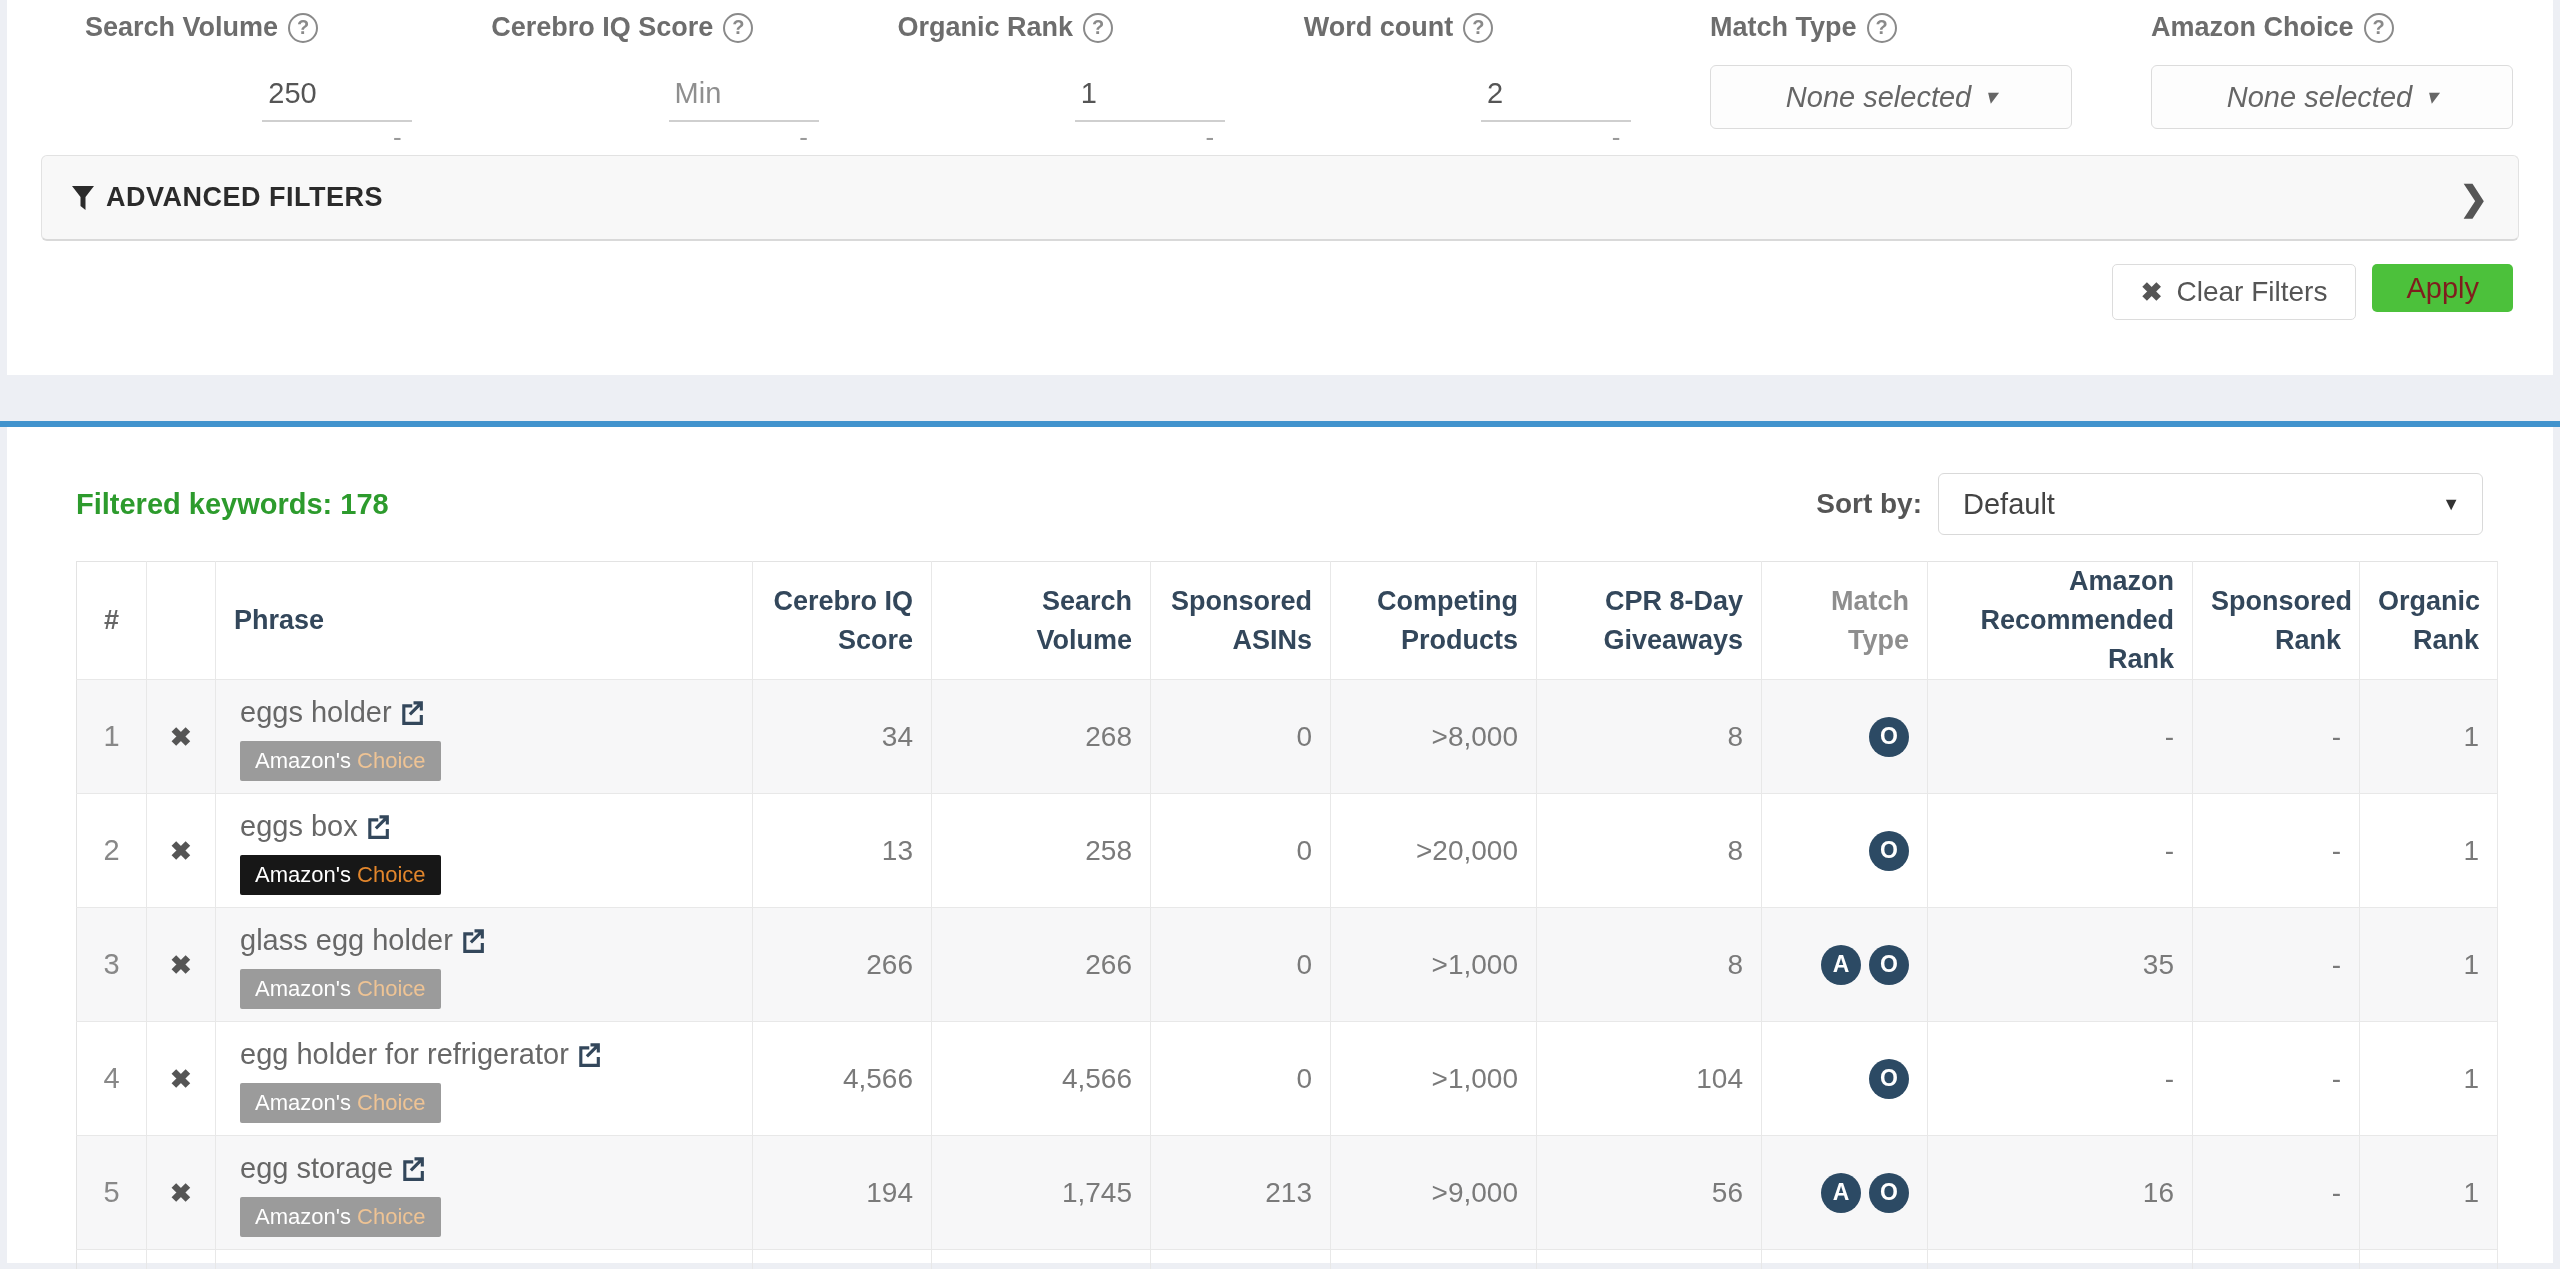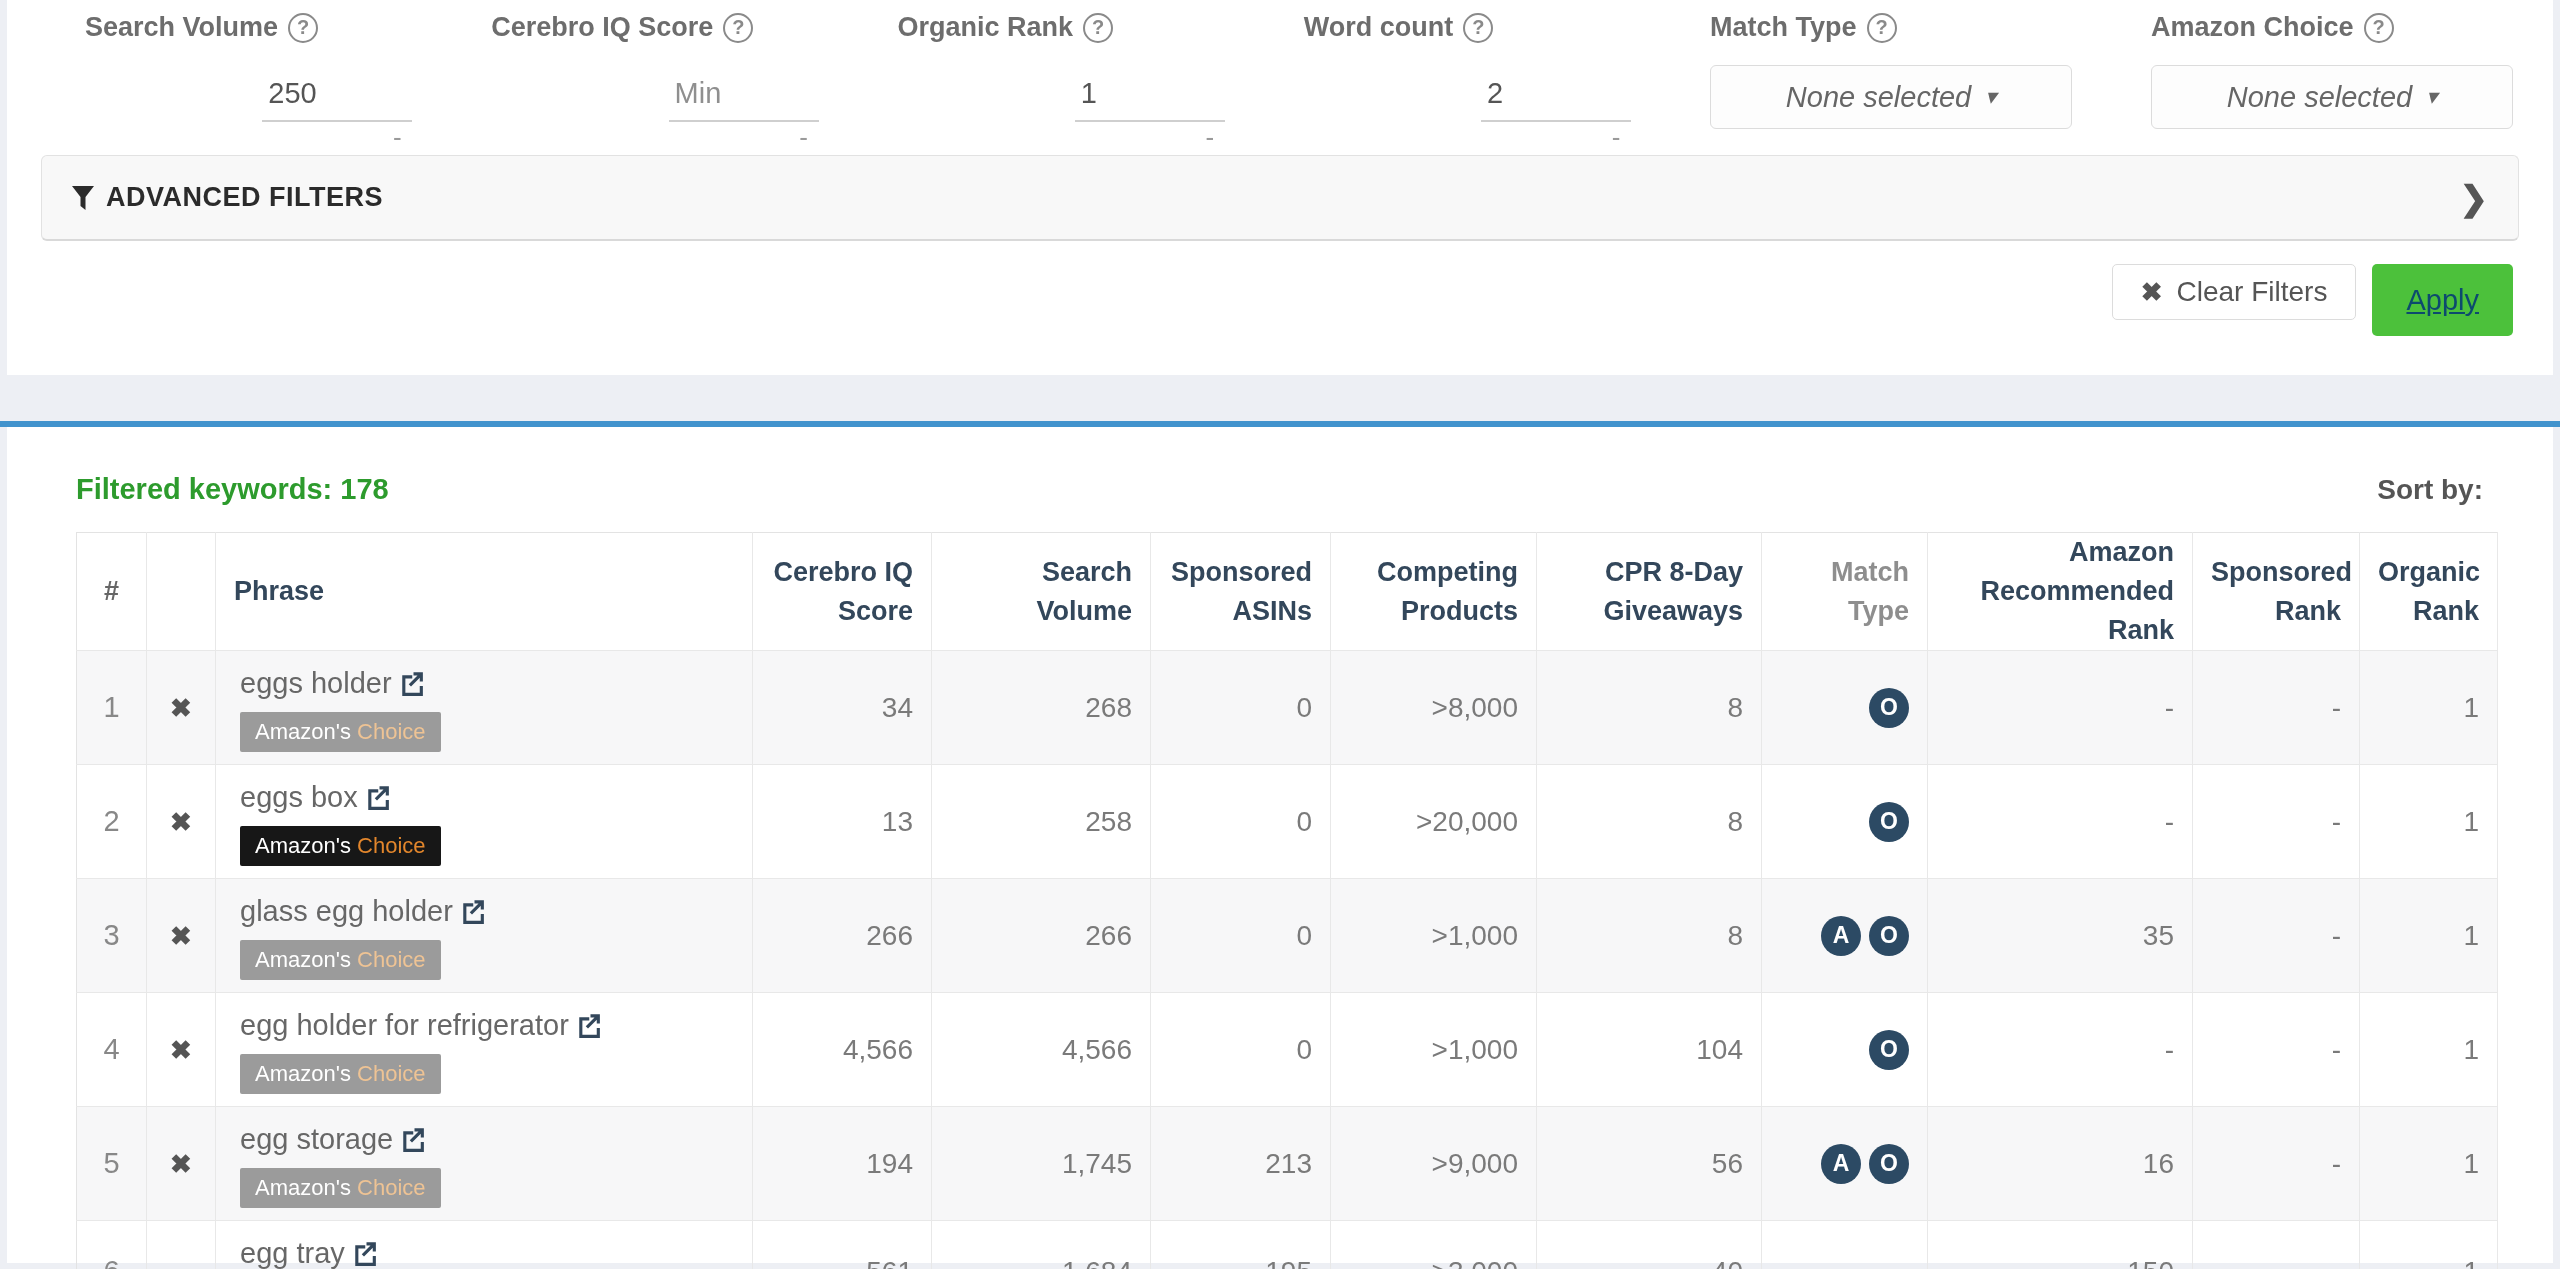--- a/index.html
+++ b/index.html
@@ -32,22 +32,22 @@
   .adv-label { font-size:27px; font-weight:bold; color:#2b2b2b; letter-spacing:.5px;
                display:flex; align-items:center; gap:12px; }
   .funnel-svg { width:22px; height:24px; }
   .adv-chevron { margin-left:auto; font-size:34px; font-weight:bold; color:#555; line-height:1; }
 
   .actions { position:absolute; right:40px; top:264px; display:flex; gap:16px; }
   .btn-clear { height:56px; padding:0 28px; background:#fff; border:1px solid #dcdcdc;
                border-radius:5px; font-size:28px; color:#555; display:flex; align-items:center;
                gap:14px; cursor:pointer; }
   .btn-clear .x { font-size:26px; color:#555; font-weight:bold; }
-  .btn-apply { height:72px; padding:0 34px; background:#4cc13b; border:none; border-radius:5px;
-               font-size:29px; color:#0c4a6e; display:flex; align-items:center; cursor:pointer;text-decoration:underline; }
+  .btn-apply { height:48px; padding:0 34px; background:#4cc13b; border:none; border-radius:5px;
+               font-size:29px; color:#7f1d1d; display:flex; align-items:center; cursor:pointer; }
 
   
   .blue-line { margin-top:46px; height:6px; background:#4193cd; }
 
   
   .content { margin:0 7px; background:#fff; height:836px; position:relative; }
   .results-bar { display:flex; align-items:center; padding:46px 70px 0 69px; }
   .filtered { font-size:29px; font-weight:bold; color:#2d9b2d; }
   .sortwrap { margin-left:auto; display:flex; align-items:center; gap:16px; }
   .sortlabel { font-size:28px; font-weight:bold; color:#555; }
@@ -184,20 +184,24 @@
   </div>
 </div>
 
 <div class="blue-line"></div>
 
 <div class="content">
   <div class="results-bar">
     <span class="filtered">Filtered keywords: 178</span>
     <div class="sortwrap">
       <span class="sortlabel">Sort by:</span>
+      <div class="sortsel">
+        <span>Default</span>
+        <span class="sel-arrow">▼</span>
+      </div>
     </div>
   </div>
 
   <table class="kw">
     <colgroup>
       <col style="width:70px">
         <col style="width:69px">
         <col style="width:537px">
       <col style="width:179px">
         <col style="width:219px">

